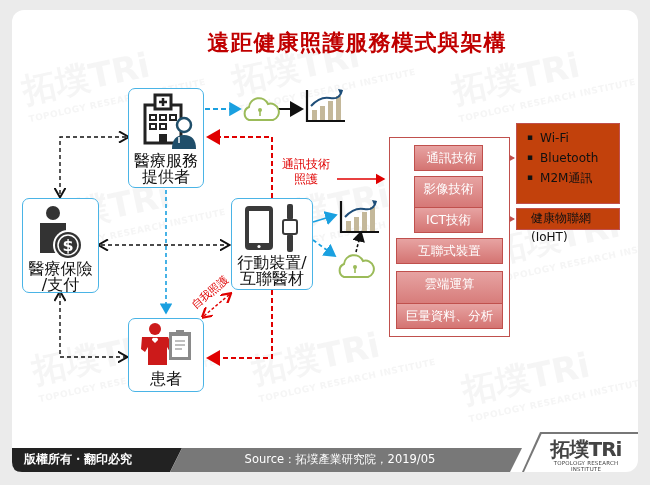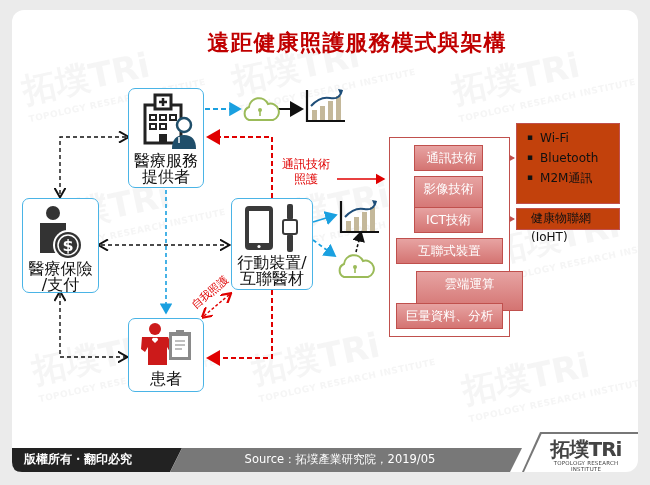--- a/index.html
+++ b/index.html
@@ -189,21 +189,21 @@
   <div>通訊技術</div>
   <div>照護</div>
 </div>
 <div class="annot" style="left:180px;top:285px;width:60px;transform:rotate(-40deg);font-size:11px;">自我照護</div>
 
 <div class="redbox" style="left:389px;top:137px;width:121px;height:200px;"></div>
 <div class="pill" style="left:414px;top:145px;width:69px;height:26px;padding-left:6px;">通訊技術</div>
 <div class="pill" style="left:414px;top:176px;width:69px;height:35px;">影像技術</div>
 <div class="pill" style="left:414px;top:207px;width:69px;height:26px;">ICT技術</div>
 <div class="pill" style="left:396px;top:238px;width:107px;height:26px;">互聯式裝置</div>
-<div class="pill" style="left:416px;top:271px;width:107px;height:40px;">雲端運算</div>
+<div class="pill" style="left:396px;top:271px;width:107px;height:40px;">雲端運算</div>
 <div class="pill" style="left:396px;top:303px;width:107px;height:26px;">巨量資料、分析</div>
 
 <div class="list" style="left:516px;top:123px;width:104px;height:81px;">
   <ul>
     <li>Wi-Fi</li>
     <li>Bluetooth</li>
     <li>M2M通訊</li>
   </ul>
 </div>
 <div class="list" style="left:516px;top:208px;width:104px;height:22px;line-height:19px;padding-left:14px;">健康物聯網(IoHT)</div>

